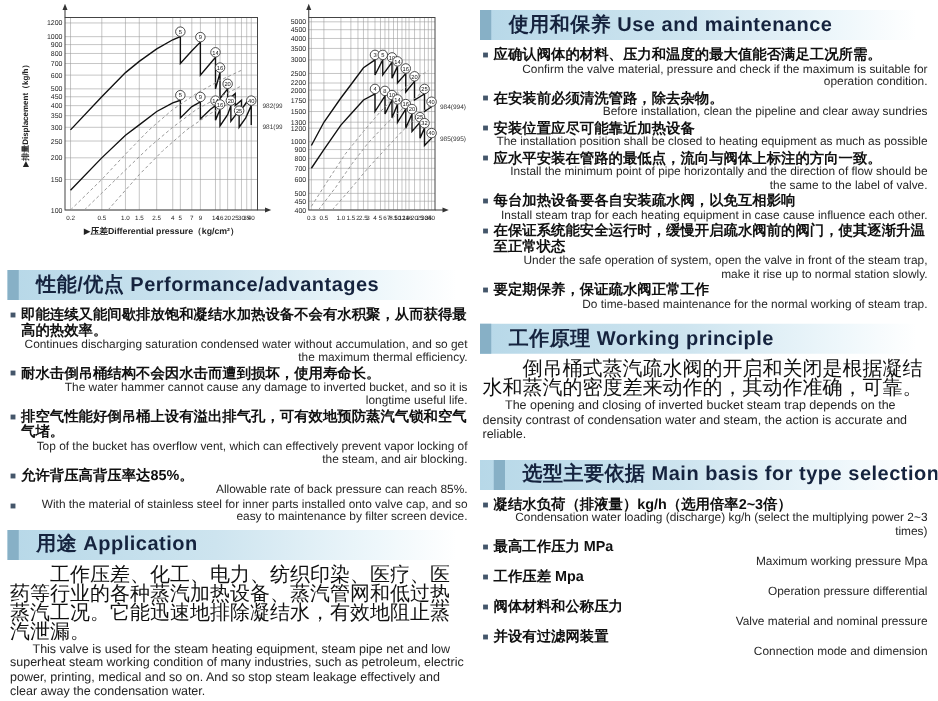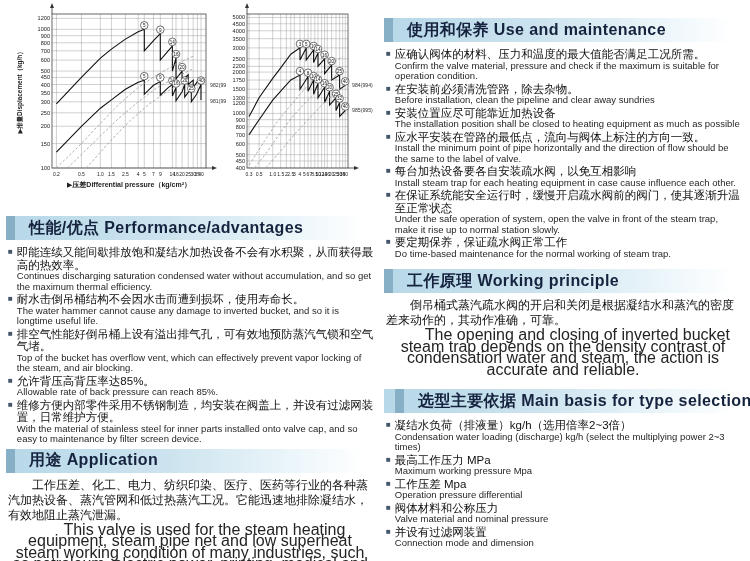--- a/index.html
+++ b/index.html
@@ -21,25 +21,25 @@
     display:flex;align-items:center;height:24px;margin:4px 0 5px 0;
     background:linear-gradient(90deg,#b7d8e8 0%,#cde4ef 45%,#eef7fb 80%,#ffffff 97%);
   }
   .sec-head .accent{width:9px;height:24px;background:#87b0c6;margin-right:14px;flex:0 0 auto;}
   .ht{font-weight:bold;font-size:16px;color:#15233e;letter-spacing:.4px;white-space:nowrap;}
 
   .bullets{padding:1px 2px 0 2px;}
   .bullet-item{display:flex;margin:0 0 1px 0;}
   .sq{color:#44566a;font-size:8px;line-height:12.5px;margin-right:4px;flex:0 0 auto;}
   .bi-text{flex:1;}
-  .zh{font-size:11.5px;line-height:12.5px;color:#101010;font-weight:400;}
-  .en{font-size:9.5px;line-height:10.5px;color:#262626;}
-
-  .para-zh{font-size:12px;line-height:15px;text-indent:2em;color:#101010;margin:2px 4px 1px 2px;}
-  .para-en{font-size:16px;line-height:11.5px;text-indent:1.8em;color:#242424;margin:1px 4px 0 2px;text-align:center;}
+  .zh{font-size:11.5px;line-height:12.5px;color:#101010;font-weight:700;}
+  .en{font-size:9.5px;line-height:10.5px;color:#262626;text-align:right;}
+
+  .para-zh{font-size:16px;line-height:15px;text-indent:2em;color:#101010;margin:2px 4px 1px 2px;}
+  .para-en{font-size:10px;line-height:11.5px;text-indent:1.8em;color:#242424;margin:1px 4px 0 2px;}
 
   #sec-type-selection{margin-top:14px;padding-left:11px;}
   svg text{font-family:"Liberation Sans","DejaVu Sans",sans-serif;}
 </style>
 </head>
 <body>
 
 <div id="left-col" class="col">
 
   <div class="charts">
@@ -324,39 +324,38 @@
         <span class="sq">■</span>
         <div class="bi-text">
           <div class="zh">允许背压高背压率达85%。</div>
           <div class="en">Allowable rate of back pressure can reach 85%.</div>
         </div>
       </div>
 
       <div class="bullet-item">
         <span class="sq">■</span>
         <div class="bi-text">
-          <div class="zh">维修方便内部零件采用不锈钢制造，均安装在阀盖上，并设有过滤网装置，日常维护方便。</div>
           <div class="en">With the material of stainless steel for inner parts installed onto valve cap, and so easy to maintenance by filter screen device.</div>
         </div>
       </div>
     </div>
 
   <div class="sec-head">
     <span class="accent"></span>
     <span class="ht">用途 Application</span>
   </div>
 
   <p class="para-zh">工作压差、化工、电力、纺织印染、医疗、医药等行业的各种蒸汽加热设备、蒸汽管网和低过热蒸汽工况。它能迅速地排除凝结水，有效地阻止蒸汽泄漏。</p>
   <p class="para-en">This valve is used for the steam heating equipment, steam pipe net and low superheat steam working condition of many industries, such as petroleum, electric power, printing, medical and so on. And so stop steam leakage effectively and clear away the condensation water.</p>
 
 </div>
 
 <div id="right-col" class="col">
 
-  <div class="sec-head" style="margin-top:18px">
+  <div class="sec-head" style="margin-top:8px">
     <span class="accent"></span>
     <span class="ht">使用和保养 Use and maintenance</span>
   </div>
 
   <div class="bullets">
 
       <div class="bullet-item">
         <span class="sq">■</span>
         <div class="bi-text">
           <div class="zh">应确认阀体的材料、压力和温度的最大值能否满足工况所需。</div>

